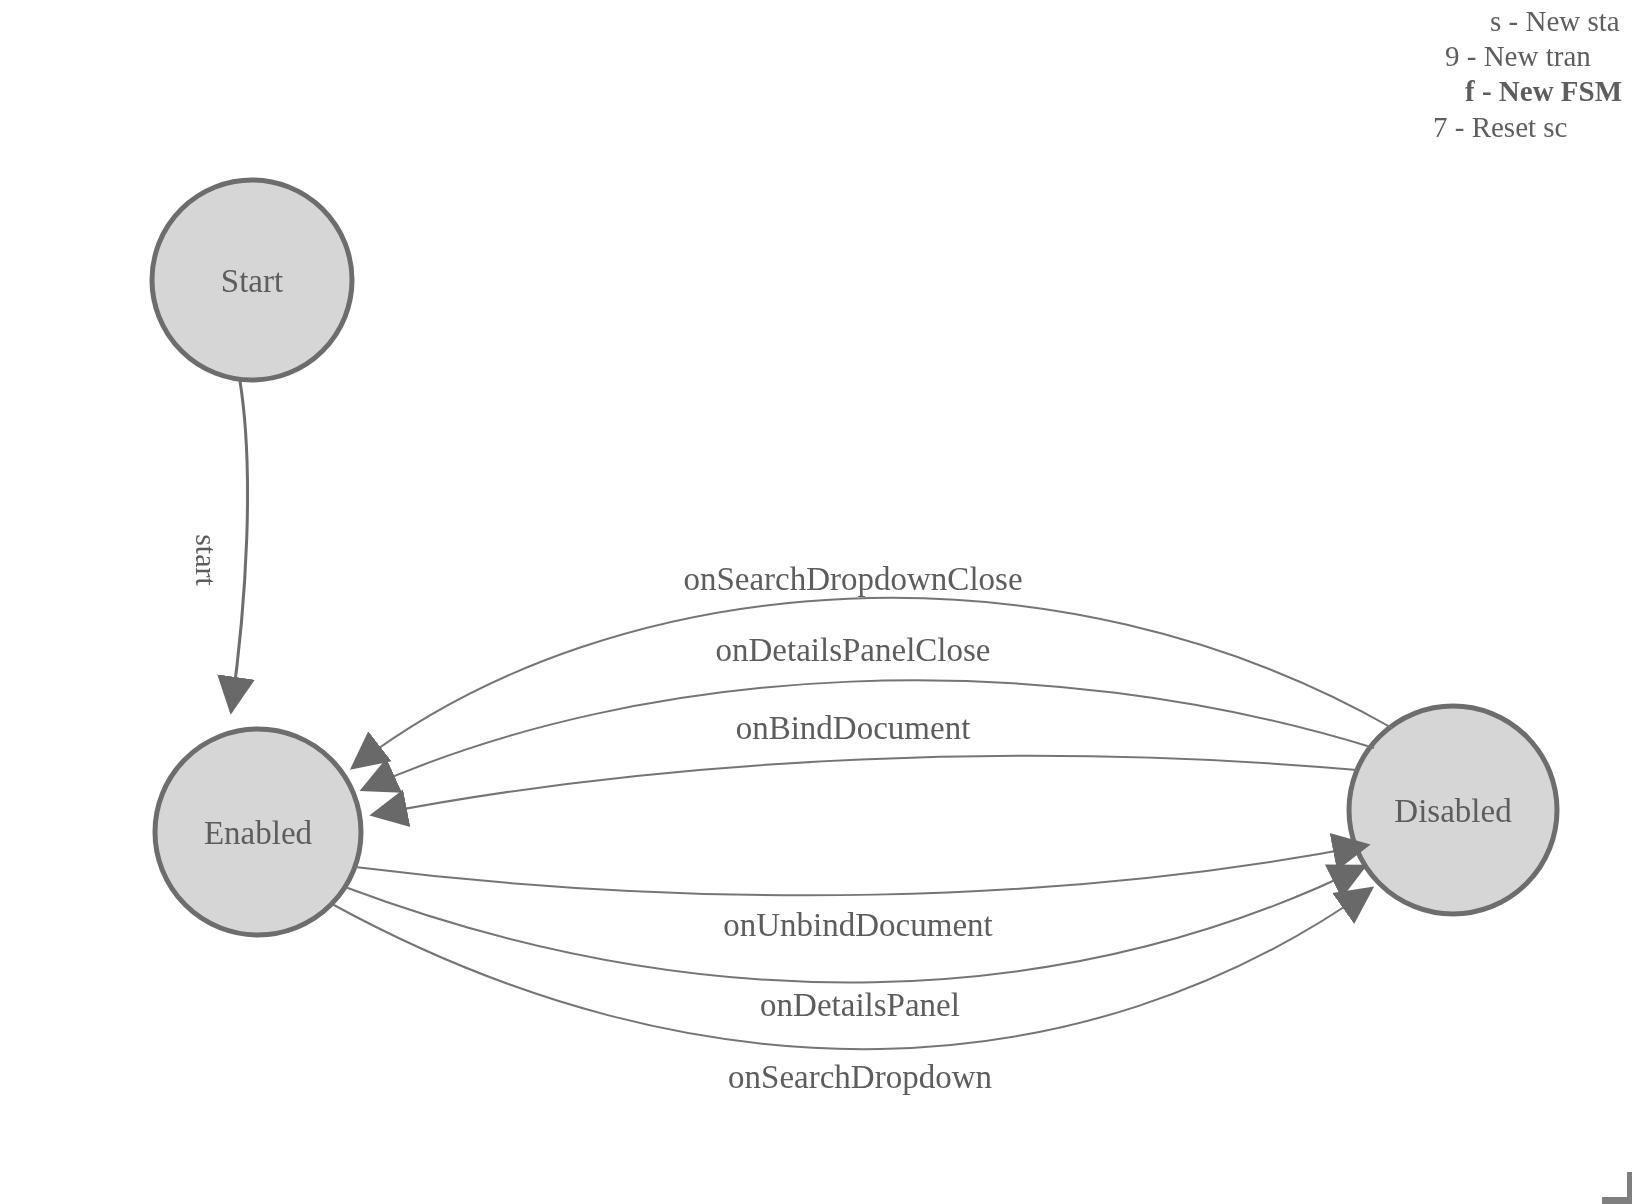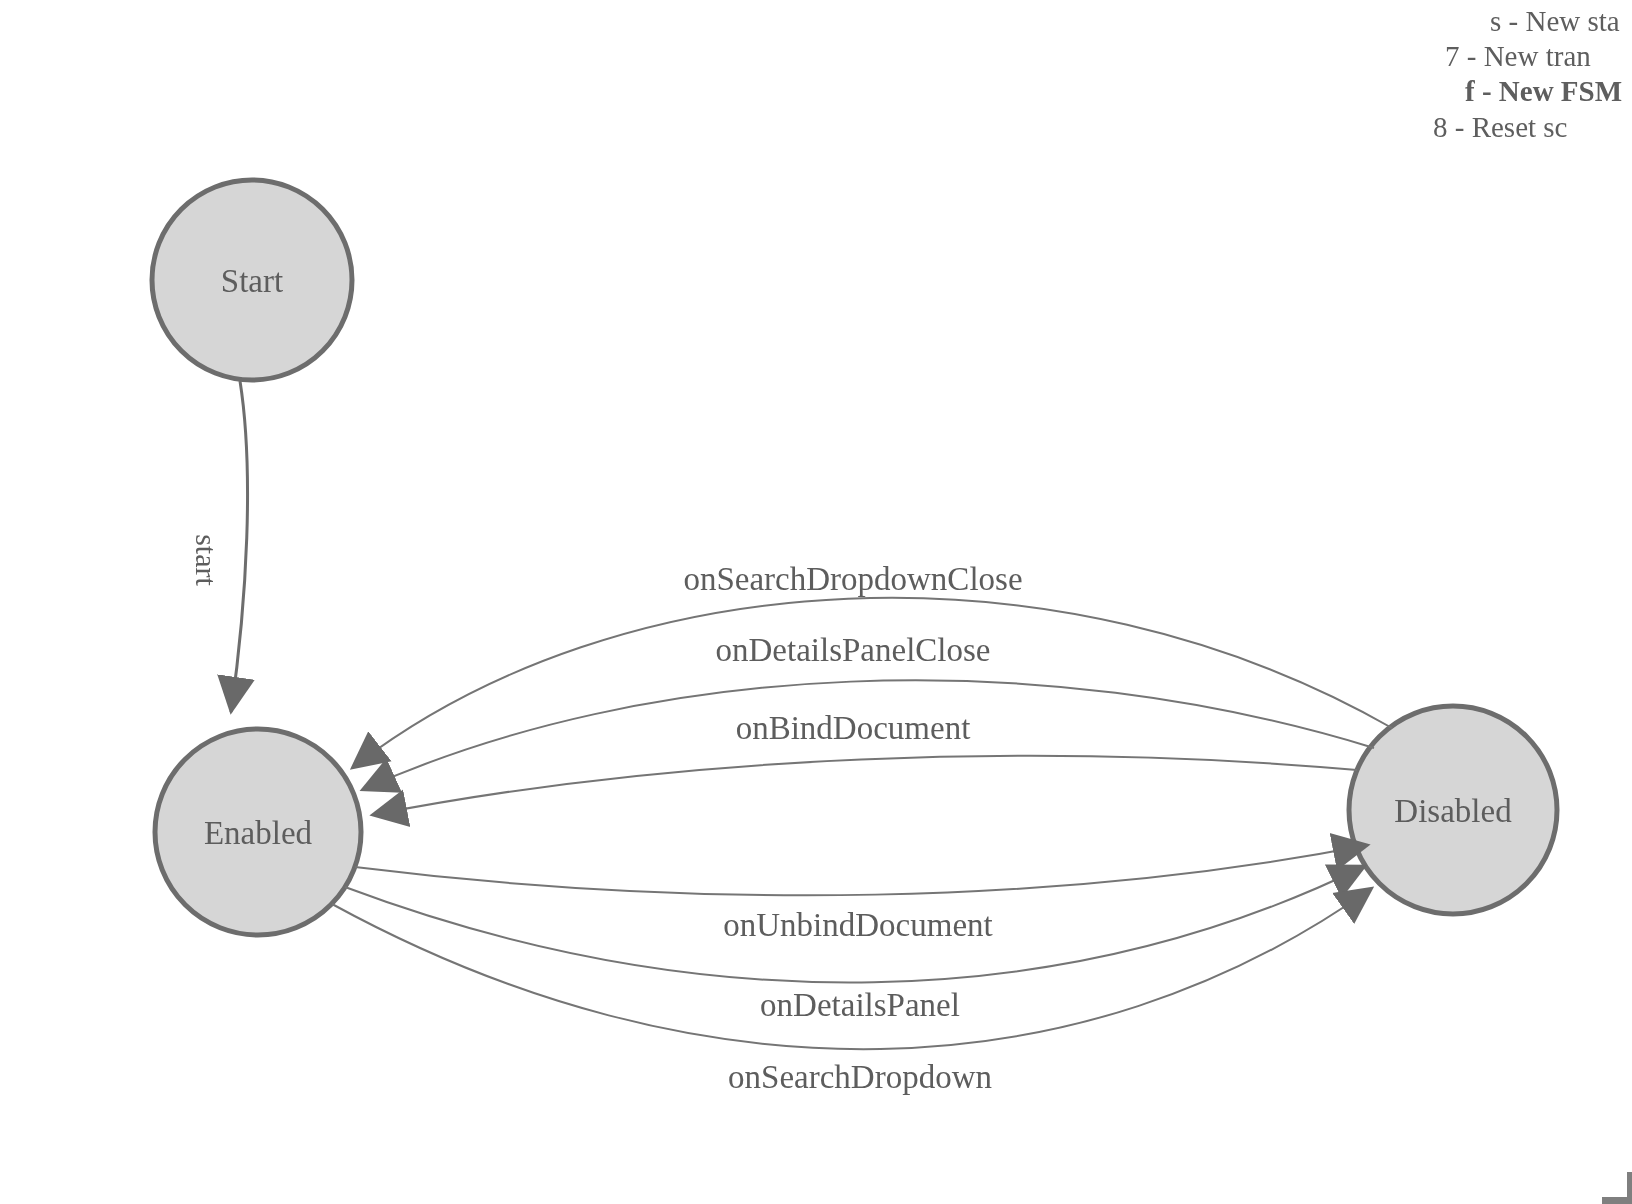--- a/index.html
+++ b/index.html
@@ -135,18 +135,18 @@
     </g>
 
     <g>
       <rect class="corner-bracket" x="1627" y="1172" width="5" height="32"></rect>
       <rect class="corner-bracket" x="1602" y="1197" width="30" height="7"></rect>
     </g>
   </svg>
 
   <div class="legend">
     <div class="legend-line l1">s - New sta</div>
-    <div class="legend-line l2">7 - New tran</div>
+    <div class="legend-line l2">9 - New tran</div>
     <div class="legend-line l3">f - New FSM</div>
-    <div class="legend-line l4">8 - Reset sc</div>
+    <div class="legend-line l4">7 - Reset sc</div>
   </div>
 
 </div>
 
 </body></html>

